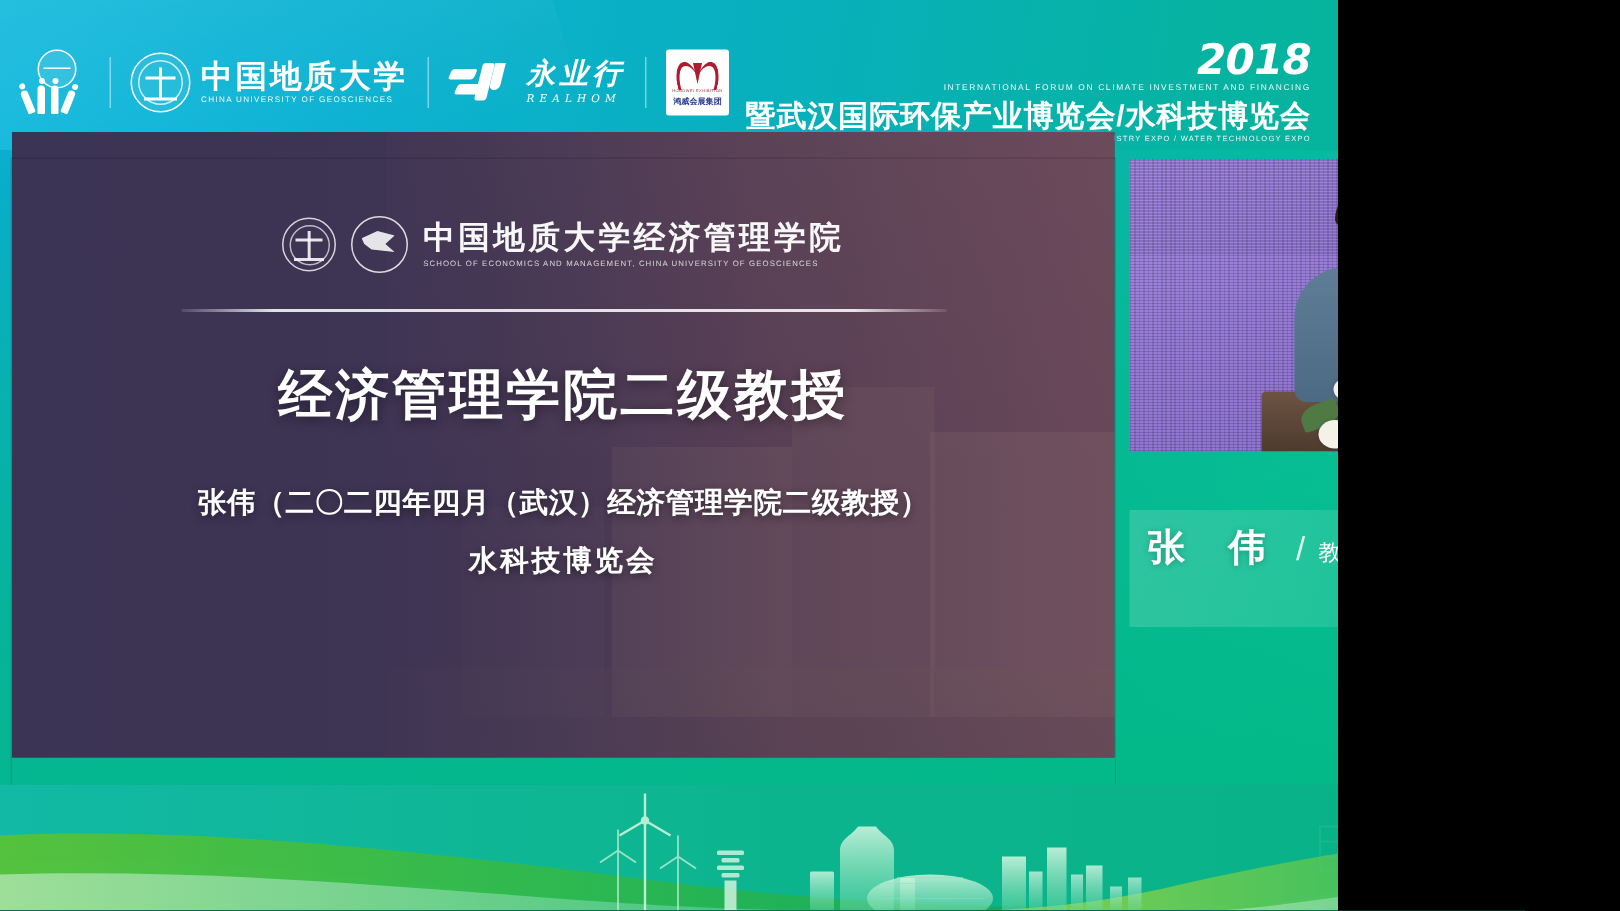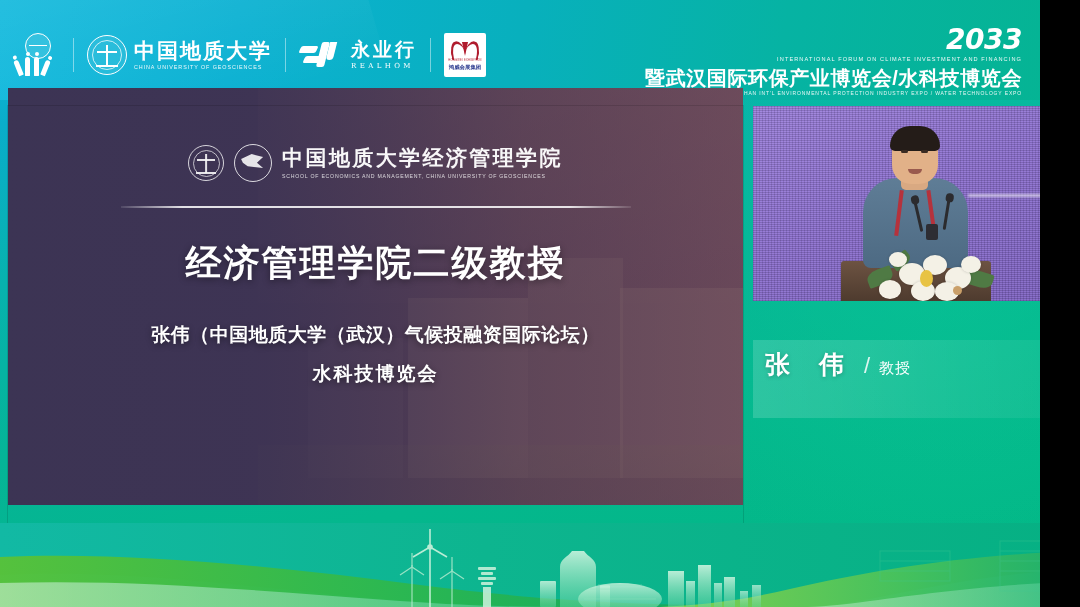--- a/index.html
+++ b/index.html
@@ -5,21 +5,21 @@
   html, body {
     margin: 0;
     padding: 0;
     background: #000;
   }
   body {
     font-family: "Liberation Sans", "DejaVu Sans", sans-serif;
   }
   #stage {
     position: relative;
-    width: 1040px;
+    width: 892px;
     height: 607px;
     overflow: hidden;
     background: #0aa38c;
   }
 
   
   .bg-base {
     position: absolute;
     inset: 0;
     background: linear-gradient(168deg, #0bb6d6 0%, #0bb0cd 16%, #0aae bb 22%, #07b4a9 42%, #06b392 62%, #04b388 78%, #02b37f 100%);
@@ -155,20 +155,21 @@
     letter-spacing: 0.9px;
     margin-top: 3px;
     white-space: nowrap;
   }
 
   
   .logo-realhom {
     display: flex;
     align-items: center;
     gap: 8px;
+    font-style: italic;
   }
   .logo-realhom .mark {
     position: relative;
     width: 44px; height: 30px;
   }
   .logo-realhom .mark span {
     position: absolute;
     background: #fff;
     border-radius: 2px;
   }
@@ -682,21 +683,21 @@
         <div class="w wr"></div>
       </div>
       <div class="en">HONGWEI EXHIBITION</div>
       <div class="cn">鸿威会展集团</div>
     </div>
 
   </div>
 
   <div class="forum-brand">
     <div class="forum-line1">
-      <span class="forum-year">2033</span>
+      <span class="forum-year">2018</span>
     </div>
     <div class="forum-en1">INTERNATIONAL FORUM ON CLIMATE INVESTMENT AND FINANCING</div>
     <div class="forum-cn2">暨武汉国际环保产业博览会/水科技博览会</div>
     <div class="forum-en2">WUHAN INT'L ENVIRONMENTAL PROTECTION INDUSTRY EXPO / WATER TECHNOLOGY EXPO</div>
   </div>
 
   <div class="slide">
     <div class="slide-photo">
       <div class="sky"></div>
       <div class="bld b4"></div>
@@ -723,21 +724,21 @@
           <div class="len">SCHOOL OF ECONOMICS AND MANAGEMENT, CHINA UNIVERSITY OF GEOSCIENCES</div>
         </div>
       </div>
 
       <div class="slide-divider"></div>
 
       <div class="slide-title">
         <div class="ln1">经济管理学院二级教授</div>
       </div>
 
-      <div class="slide-author">张伟（中国地质大学（武汉）气候投融资国际论坛）</div>
+      <div class="slide-author">张伟（二〇二四年四月（武汉）经济管理学院二级教授）</div>
       <div class="slide-date">水科技博览会</div>
 
     </div>
   </div>
   <div class="slide-shadow"></div>
 
   <div class="video">
     <div class="led"></div>
     <div class="led-strip"></div>
     <div class="podium"></div>

